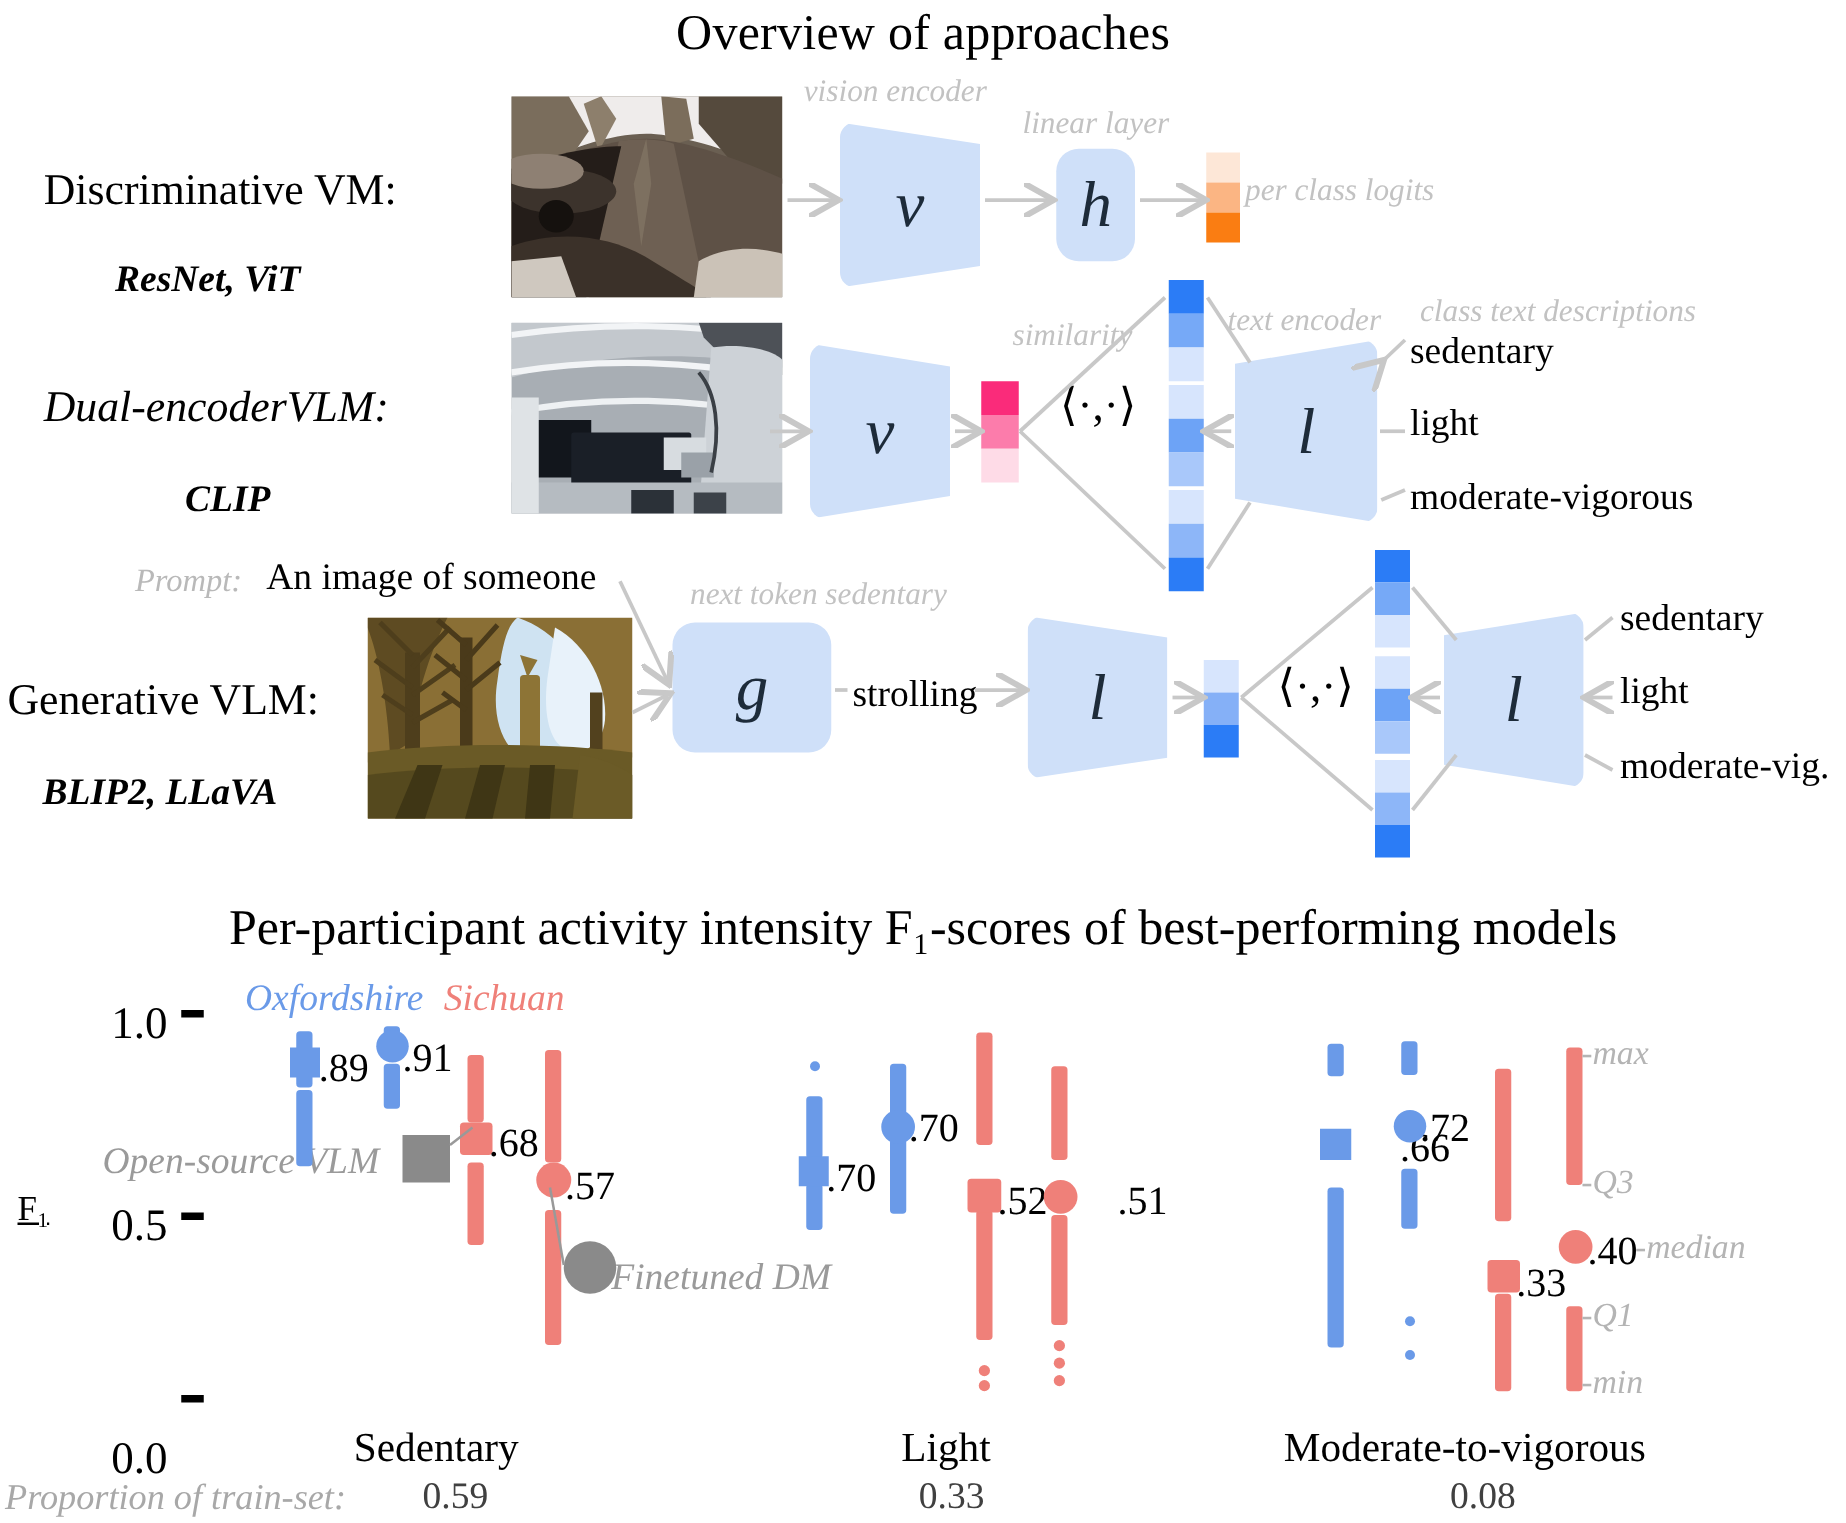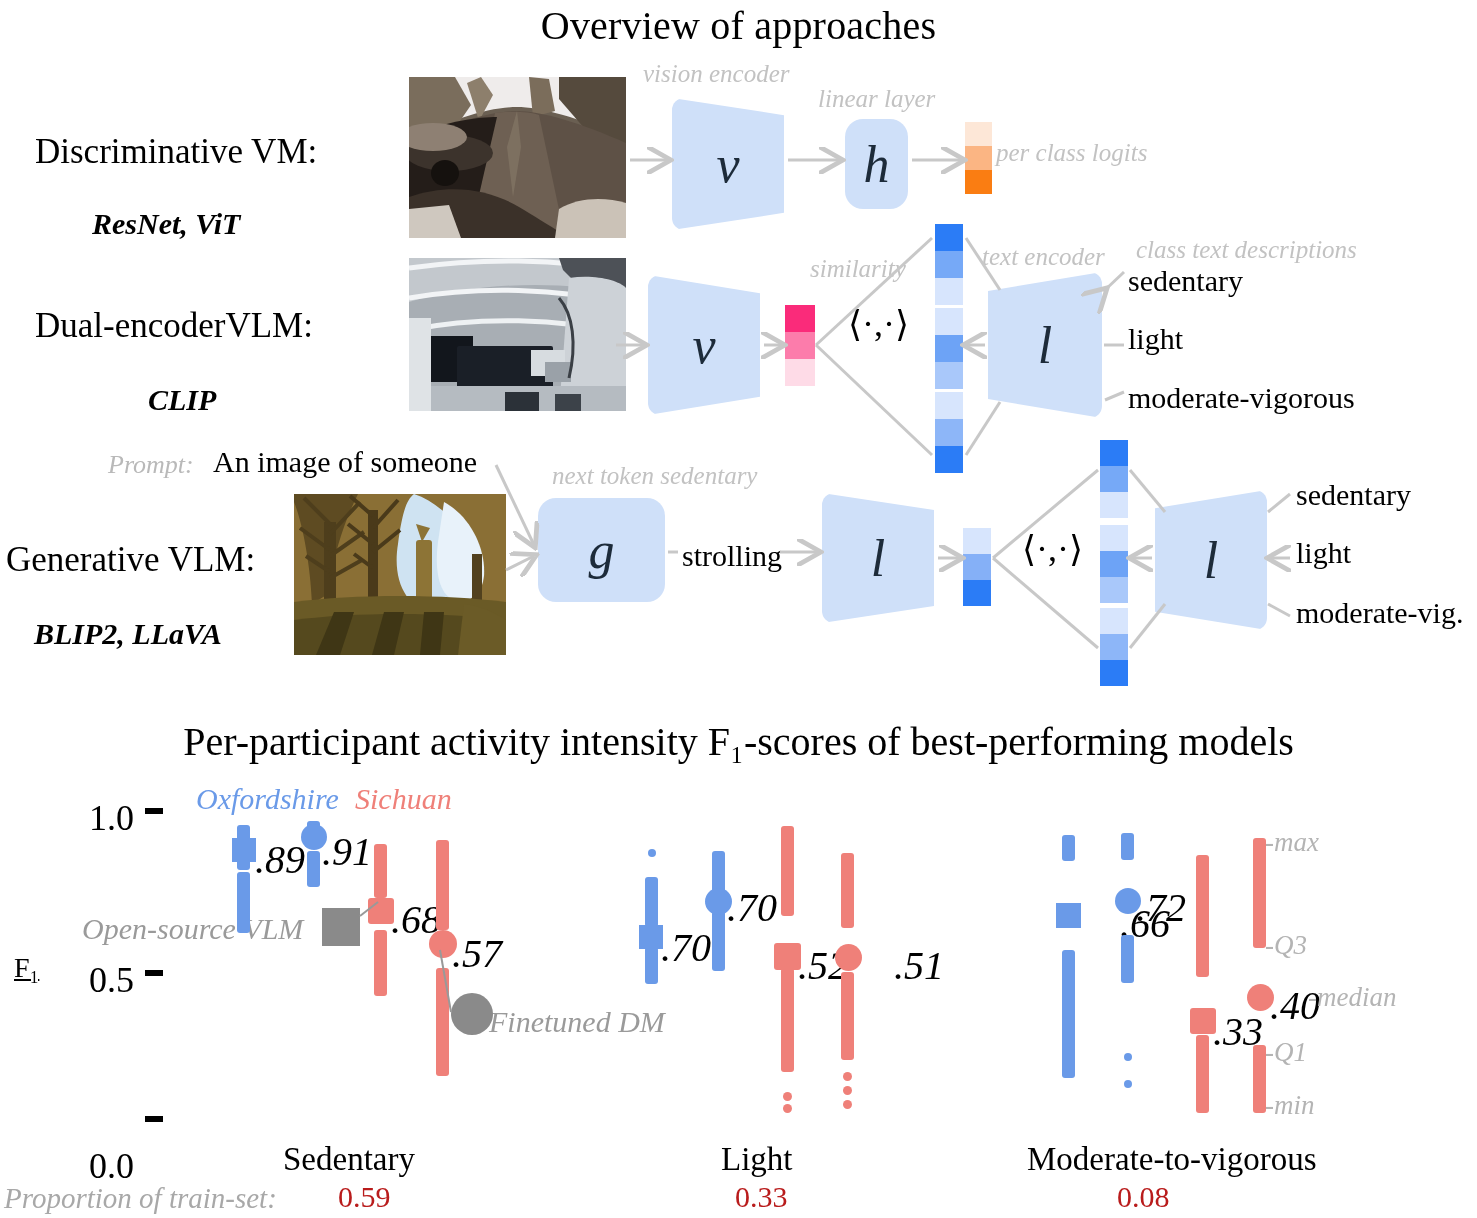--- a/index.html
+++ b/index.html
@@ -13,24 +13,24 @@
   .grey-it2{color:#b9b9b9;font-style:italic;font-size:26px;white-space:nowrap;}
   .blk{font-size:30px;white-space:nowrap;}
   .trap{position:absolute;background:#cfe0f9;display:flex;align-items:center;justify-content:center;}
   .letter{font-size:52px;font-style:italic;color:#1d2b3a;font-family:"Liberation Serif",serif;}
   .box-h{position:absolute;background:#cfe0f9;border-radius:18px;display:flex;align-items:center;justify-content:center;}
   .cell{position:absolute;}
   svg.ov{position:absolute;left:0;top:0;width:1477px;height:1218px;overflow:visible;pointer-events:none;}
   .chart-title{font-size:40px;white-space:nowrap;}
   .tick{font-size:36px;white-space:nowrap;}
   .vbar{position:absolute;border-radius:3px;}
-  .vlabel{position:absolute;font-size:40px;white-space:nowrap;font-style:italic;}
+  .vlabel{position:absolute;font-size:32px;white-space:nowrap;}
   .grey-ann{position:absolute;color:#b4b4b4;font-style:italic;font-size:27px;white-space:nowrap;}
   .catlabel{position:absolute;font-size:33px;white-space:nowrap;}
-  .prop{position:absolute;color:#b91c1c;font-size:30px;white-space:nowrap;}
+  .prop{position:absolute;color:#404040;font-size:30px;white-space:nowrap;}
   .propit{position:absolute;color:#a8a8a8;font-size:29px;font-style:italic;white-space:nowrap;}
   .thumb{position:absolute;overflow:hidden;}
   .legend-it{position:absolute;font-style:italic;font-size:30px;white-space:nowrap;}
 </style>
 </head>
 <body>
 
 <div class="abs title" style="left:0;top:2px;width:1477px;text-align:center;">Overview of approaches</div>
 
 <div class="abs rowlabel" style="left:35px;top:132px;">Discriminative VM:</div>
@@ -65,21 +65,21 @@
 </div>
 <div class="box-h" style="left:845px;top:119px;width:63px;height:90px;">
   <span class="letter">h</span>
 </div>
 
 <div class="cell" style="left:965px;top:122px;width:27px;height:24px;background:#fde7d7;"></div>
 <div class="cell" style="left:965px;top:146px;width:27px;height:24px;background:#fbb583;"></div>
 <div class="cell" style="left:965px;top:170px;width:27px;height:24px;background:#fa7d12;"></div>
 <div class="abs grey-it" style="left:996px;top:139px;">per class logits</div>
 
-<div class="abs rowlabel" style="left:35px;top:306px;">Dual-encoderVLM:</div>
+<div class="abs rowlabel" style="left:35px;top:306px;font-style:italic;">Dual-encoderVLM:</div>
 <div class="abs rowsub" style="left:148px;top:383px;">CLIP</div>
 
 <div class="thumb" style="left:409px;top:258px;width:217px;height:153px;">
   <svg width="217" height="153" viewBox="0 0 217 153" preserveAspectRatio="none">
     <rect width="217" height="153" fill="#a8aeb4"></rect>
     <path d="M0 0 H217 V36 C150 22 70 24 0 44 Z" fill="#c3c8cd"></path>
     <path d="M0 10 C70 0 150 0 217 14" stroke="#f2f4f6" stroke-width="5" fill="none"></path>
     <path d="M0 40 C70 28 150 30 217 46" stroke="#f2f4f6" stroke-width="5" fill="none"></path>
     <path d="M0 72 C70 58 150 60 217 76" stroke="#eef1f3" stroke-width="5" fill="none"></path>
     <path d="M150 0 H217 V42 L176 34 L154 12 Z" fill="#4d5157"></path>
@@ -330,13 +330,13 @@
   </g>
 </svg>
 
 <div class="catlabel" style="left:283px;top:1141px;">Sedentary</div>
 <div class="catlabel" style="left:721px;top:1141px;">Light</div>
 <div class="catlabel" style="left:1027px;top:1141px;">Moderate-to-vigorous</div>
 
 <div class="propit" style="left:4px;top:1182px;">Proportion of train-set:</div>
 <div class="prop" style="left:338px;top:1180px;">0.59</div>
 <div class="prop" style="left:735px;top:1180px;">0.33</div>
-<div class="prop" style="left:1117px;top:1180px;">0.08</div>
+<div class="prop" style="left:1160px;top:1180px;">0.08</div>
 
 </body></html>

